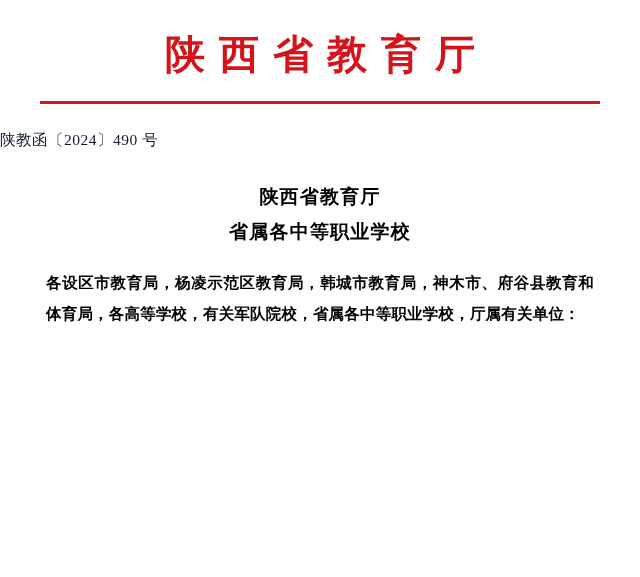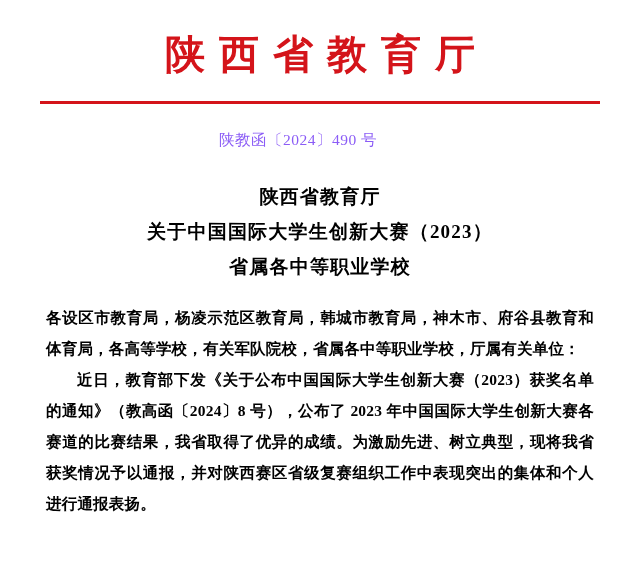--- a/index.html
+++ b/index.html
@@ -37,24 +37,24 @@
   }
   .masthead-rule {
     margin: 21px auto 0 auto;
     width: 560px;
     height: 3px;
     background: #d4141a;
   }
   .doc-number-row {
     margin-top: 26px;
     padding-right: 44px;
-    text-align: center;
+    text-align: left;
     font-size: 15.5px;
     letter-spacing: 0.5px;
-    color: #8b5cf6;
+    color: #0f172a;
   }
   .title-block {
     margin-top: 28px;
     text-align: center;
   }
   .title-line {
     font-size: 19px;
     font-weight: bold;
     line-height: 1.85;
     letter-spacing: 1.2px;
@@ -86,22 +86,20 @@
     <div class="masthead-title">陕西省教育厅</div>
     <div class="masthead-rule"></div>
   </div>
 
   <div class="doc-number-row">
     <span>陕教函〔2024〕490 号</span>
   </div>
 
   <div class="title-block">
     <div class="title-line">陕西省教育厅</div>
-    <div class="title-line">关于中国国际大学生创新大赛（2023）</div>
     <div class="title-line">省属各中等职业学校</div>
   </div>
 
   <div class="body-block">
     <p class="para">各设区市教育局，杨凌示范区教育局，韩城市教育局，神木市、府谷县教育和体育局，各高等学校，有关军队院校，省属各中等职业学校，厅属有关单位：</p>
-    <p class="para indent">近日，教育部下发《关于公布中国国际大学生创新大赛（2023）获奖名单的通知》（教高函〔2024〕8 号），公布了 2023 年中国国际大学生创新大赛各赛道的比赛结果，我省取得了优异的成绩。为激励先进、树立典型，现将我省获奖情况予以通报，并对陕西赛区省级复赛组织工作中表现突出的集体和个人进行通报表扬。</p>
   </div>
 
 </div>
 
 </body></html>

